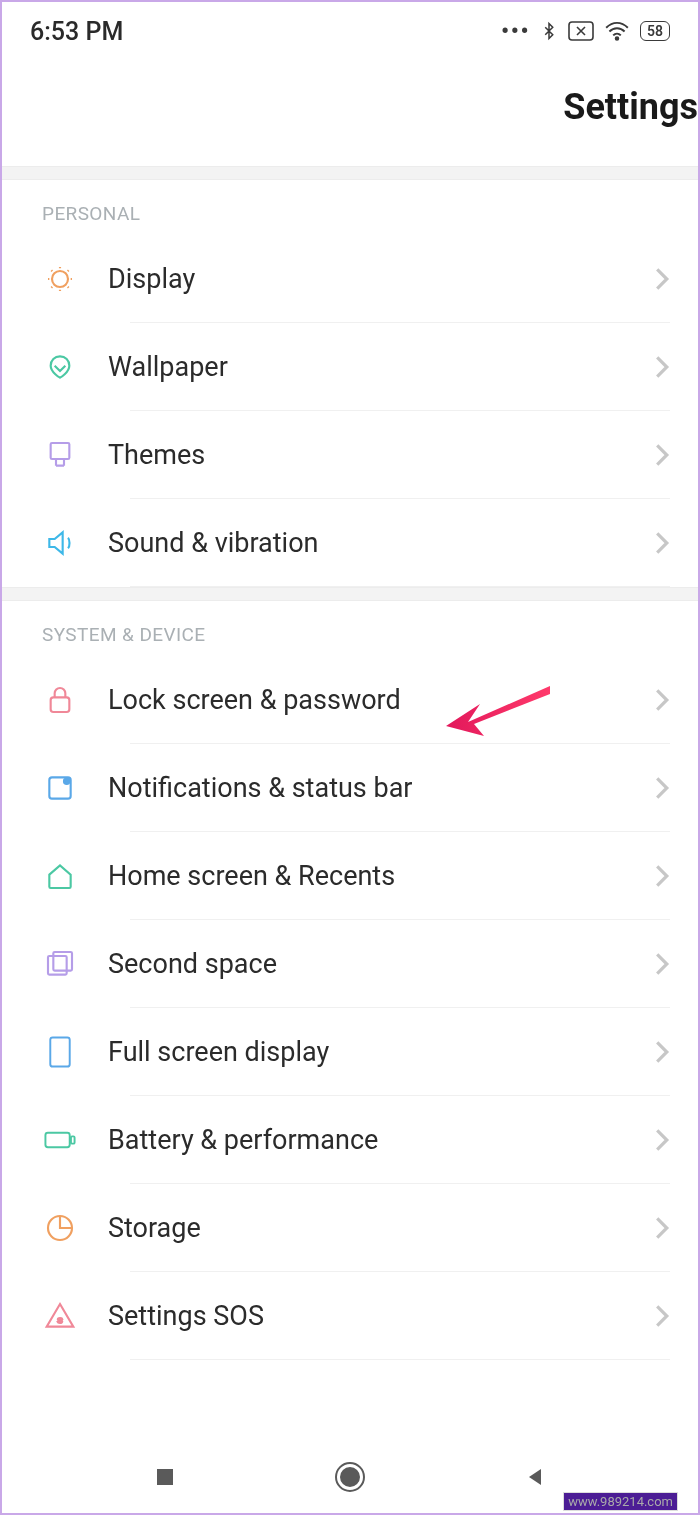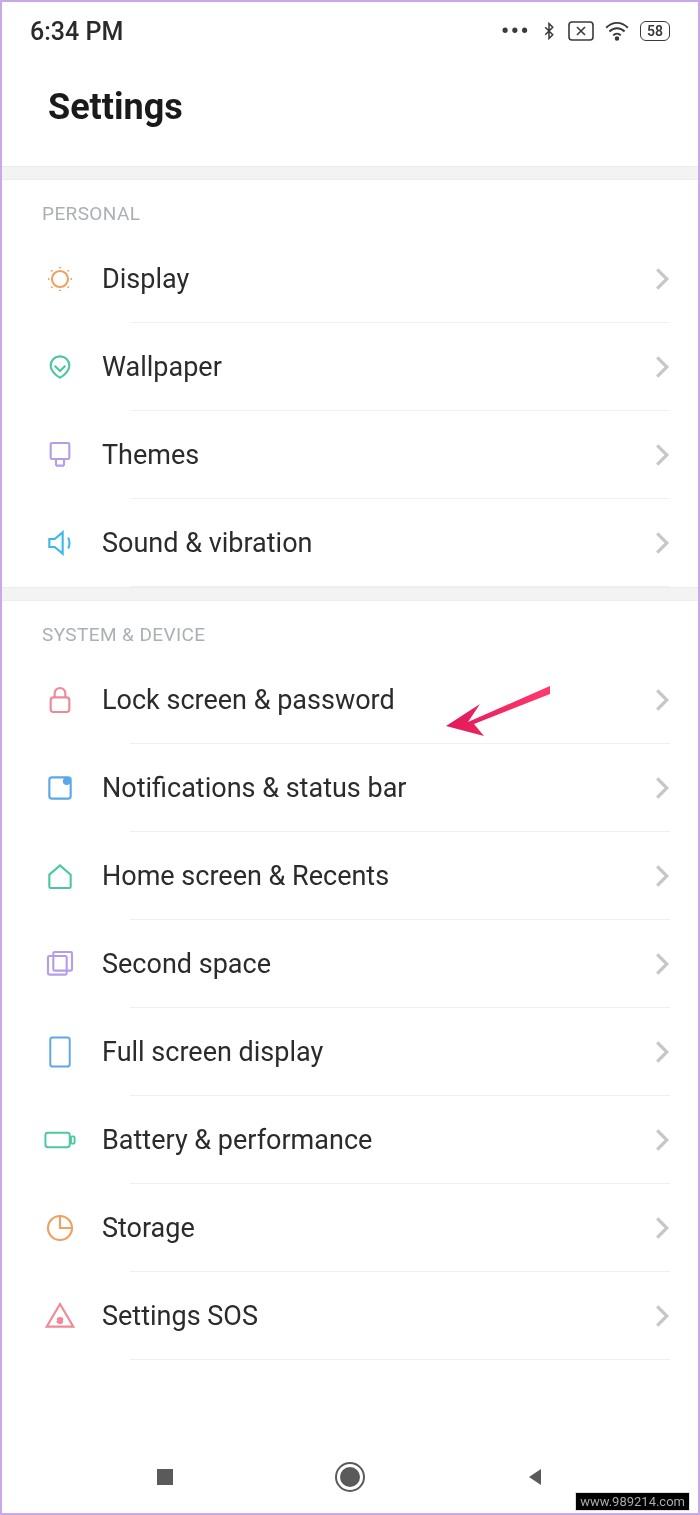--- a/index.html
+++ b/index.html
@@ -26,21 +26,21 @@
 }
 .status-icons {
   display: flex;
   align-items: center;
   gap: 10px;
 }
 .status-icons span, .status-icons svg {
   color: #3a3a3a;
 }
 .page-header {
-  text-align: left;
+  text-align: right;
   padding: 30px 0 38px 0;
   margin-left: 46px;
 }
 .page-title {
   font-size: 36px;
   font-weight: 700;
   color: #1a1a1a;
 }
 .section-gap {
   height: 14px;
@@ -78,21 +78,21 @@
   height: 36px;
   display: flex;
   align-items: center;
   justify-content: center;
   flex-shrink: 0;
 }
 .item-label {
   font-size: 27px;
   color: #2b2b2b;
   font-weight: 400;
-  margin-left: 24px;
+  margin-left: 30px;
   flex: 1;
 }
 .chevron {
   color: #c7c7c7;
 }
 .nav-bar {
   position: absolute;
   bottom: 0;
   left: 0;
   right: 0;
@@ -105,24 +105,24 @@
 .nav-btn {
   width: 36px;
   height: 36px;
   display: flex;
   align-items: center;
   justify-content: center;
 }
 .watermark {
   position: absolute;
   bottom: 2px;
-  right: 8px;
+  right: 20px;
   font-size: 13px;
   color: #aaa;
-  background: #000000;
+  background: #4c1d95;
   padding: 1px 4px;
   border: 1px solid #ddd;
 }
 .arrow-annotation {
   position: absolute;
   left: 438px;
   top: 672px;
   pointer-events: none;
 }
 .battery-pill {
@@ -139,21 +139,21 @@
 .dots {
   font-size: 26px;
   line-height: 10px;
   letter-spacing: 1px;
 }
 </style>
 </head>
 <body>
 
 <div class="status-bar">
-  <div class="status-time">6:34 PM</div>
+  <div class="status-time">6:53 PM</div>
   <div class="status-icons">
     <span class="dots">•••</span>
     <svg width="18" height="24" viewBox="0 0 24 24" fill="none" stroke="#3a3a3a" stroke-width="2">
         <path d="M7 7l10 10-5 5V2l5 5L7 17"></path>
       </svg>
     <svg width="26" height="20" viewBox="0 0 26 20" fill="none" stroke="#3a3a3a" stroke-width="1.6">
         <rect x="1" y="1" width="24" height="18" rx="3"></rect>
         <path d="M9 6l8 8M17 6l-8 8"></path>
       </svg>
     <svg width="26" height="20" viewBox="0 0 24 18" fill="none" stroke="#3a3a3a" stroke-width="1.8">

